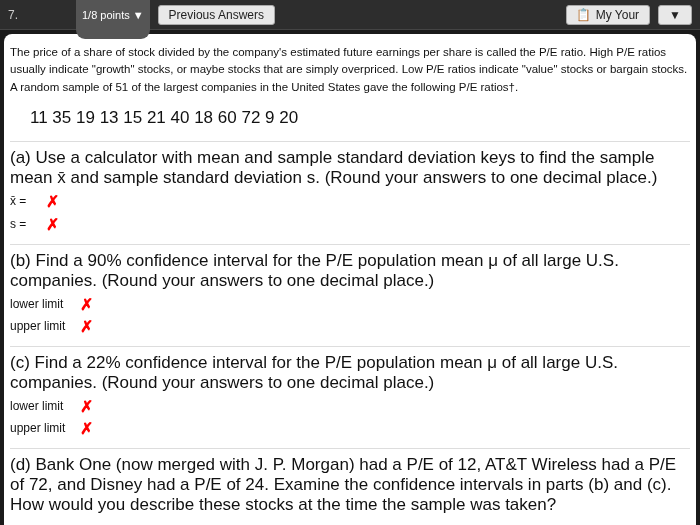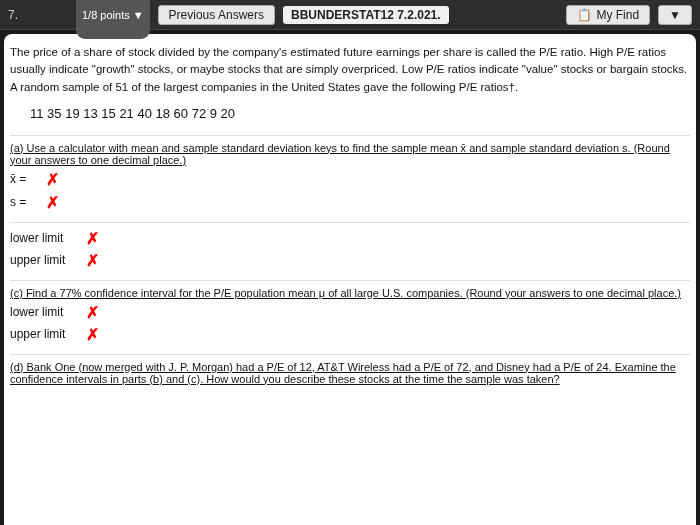--- a/index.html
+++ b/index.html
@@ -89,50 +89,49 @@
       border-radius: 8px;
     }
     .intro-text {
       line-height: 1.5;
       margin-bottom: 8px;
       font-size: 11.5px;
     }
     .data-table {
       margin: 6px 0 0 20px;
       line-height: 1.6;
-      font-size: 13px;
+      font-size: 17px;
     }
     .section {
       margin-bottom: 10px;
     }
     .section-label {
       font-weight: normal;
       margin-bottom: 4px;
-      font-size: 11px;
-      text-decoration: underline;
+      font-size: 17px;
     }
     .input-row {
       display: flex;
       align-items: center;
       margin-bottom: 4px;
       gap: 6px;
     }
     .input-label {
       min-width: 30px;
       font-size: 12px;
     }
     .x-mark {
       color: red;
       font-size: 16px;
       font-weight: bold;
     }
     .field-row {
       display: flex;
       align-items: center;
-      gap: 6px;
+      gap: 0;
       margin-bottom: 3px;
     }
     .field-name {
       min-width: 70px;
       font-size: 12px;
     }
     .bottom-bar {
       display: flex;
       align-items: center;
       background: #3a3a3a;
@@ -167,25 +166,24 @@
 </head>
 <body>
 
 <div class="top-bar">
   <span class="problem-num">7.</span>
   <div class="points-badge">
     <span>1/8 points</span>
     <span>▼</span>
   </div>
   <button class="btn-prev">Previous Answers</button>
-  <span class="assignment-title">BBUNDERSTAT12 7.2.021.</span>
   <div class="spacer"></div>
   <button class="btn-notes">
     <span>📋</span>
-    <span>My Find</span>
+    <span>My Your</span>
   </button>
   <button class="btn-ask">
     <span>▼</span>
   </button>
 </div>
 
 <div class="content-area">
 
   <div class="section">
     <p class="intro-text">The price of a share of stock divided by the company's estimated future earnings per share is called the P/E ratio. High P/E ratios usually indicate "growth" stocks, or maybe stocks that are simply overpriced. Low P/E ratios indicate "value" stocks or bargain stocks. A random sample of 51 of the largest companies in the United States gave the following P/E ratios†.</p>
@@ -204,34 +202,35 @@
     </div>
     <div class="input-row">
       <span class="input-label">s =</span>
       <span class="x-mark">✗</span>
     </div>
   </div>
 
   <hr class="divider">
 
   <div class="section">
+    <p class="section-label">(b) Find a 90% confidence interval for the P/E population mean μ of all large U.S. companies. (Round your answers to one decimal place.)</p>
     <div class="field-row">
       <span class="field-name">lower limit</span>
       <span class="x-mark">✗</span>
     </div>
     <div class="field-row">
       <span class="field-name">upper limit</span>
       <span class="x-mark">✗</span>
     </div>
   </div>
 
   <hr class="divider">
 
   <div class="section">
-    <p class="section-label">(c) Find a 77% confidence interval for the P/E population mean μ of all large U.S. companies. (Round your answers to one decimal place.)</p>
+    <p class="section-label">(c) Find a 22% confidence interval for the P/E population mean μ of all large U.S. companies. (Round your answers to one decimal place.)</p>
     <div class="field-row">
       <span class="field-name">lower limit</span>
       <span class="x-mark">✗</span>
     </div>
     <div class="field-row">
       <span class="field-name">upper limit</span>
       <span class="x-mark">✗</span>
     </div>
   </div>
 

